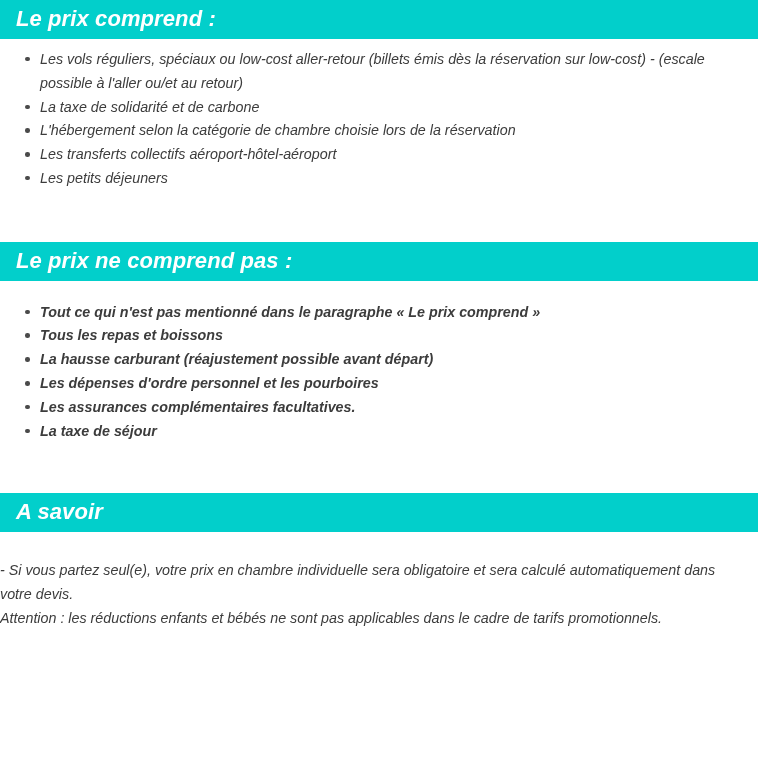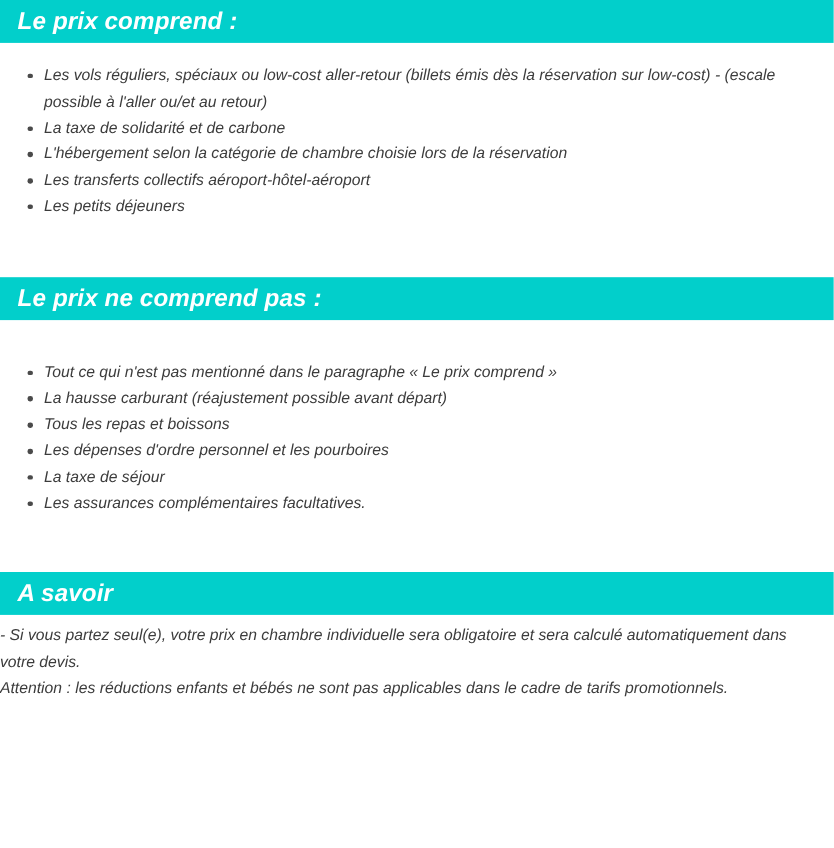--- a/index.html
+++ b/index.html
@@ -54,29 +54,29 @@
   .bullet-item .dot {
     position: absolute;
     left: 25px;
     top: 9px;
     width: 4.5px;
     height: 4.5px;
     background: #4a4a4a;
     border-radius: 50%;
   }
 
-  .list-block-1 { padding-top: 19px; }
-  .list-block-2 { padding-top: 37px; }
+  .list-block-1 { padding-top: 9px; }
+  .list-block-2 { padding-top: 20px; font-weight: bold; }
 
   .gap-after-list-1 { height: 51px; }
   .gap-after-list-2 { height: 50px; }
 
   
   .note-block {
-    padding-top: 8px;
+    padding-top: 27px;
   }
   .note-line {
     font-style: italic;
     font-size: 14.3px;
     line-height: 23.6px;
     color: #3c3c3c;
     padding: 0 8px 0 0;
     margin: 0;
   }
 </style>
@@ -114,37 +114,37 @@
 
   <div class="section-banner">Le prix ne comprend pas :</div>
 
   <ul class="bullet-list list-block-2">
     <li class="bullet-item">
       <span class="dot"></span>
       <span>Tout ce qui n'est pas mentionné dans le paragraphe « Le prix comprend »</span>
     </li>
     <li class="bullet-item">
       <span class="dot"></span>
-      <span>La hausse carburant (réajustement possible avant départ)</span>
+      <span>Tous les repas et boissons</span>
     </li>
     <li class="bullet-item">
       <span class="dot"></span>
-      <span>Tous les repas et boissons</span>
+      <span>La hausse carburant (réajustement possible avant départ)</span>
     </li>
     <li class="bullet-item">
       <span class="dot"></span>
       <span>Les dépenses d'ordre personnel et les pourboires</span>
     </li>
     <li class="bullet-item">
       <span class="dot"></span>
-      <span>La taxe de séjour</span>
+      <span>Les assurances complémentaires facultatives.</span>
     </li>
     <li class="bullet-item">
       <span class="dot"></span>
-      <span>Les assurances complémentaires facultatives.</span>
+      <span>La taxe de séjour</span>
     </li>
   </ul>
 
   <div class="gap-after-list-2"></div>
 
   <div class="section-banner">A savoir</div>
 
   <div class="note-block">
     <p class="note-line">- Si vous partez seul(e), votre prix en chambre individuelle sera obligatoire et sera calculé automatiquement dans votre devis.</p>
     <p class="note-line">Attention : les réductions enfants et bébés ne sont pas applicables dans le cadre de tarifs promotionnels.</p>

